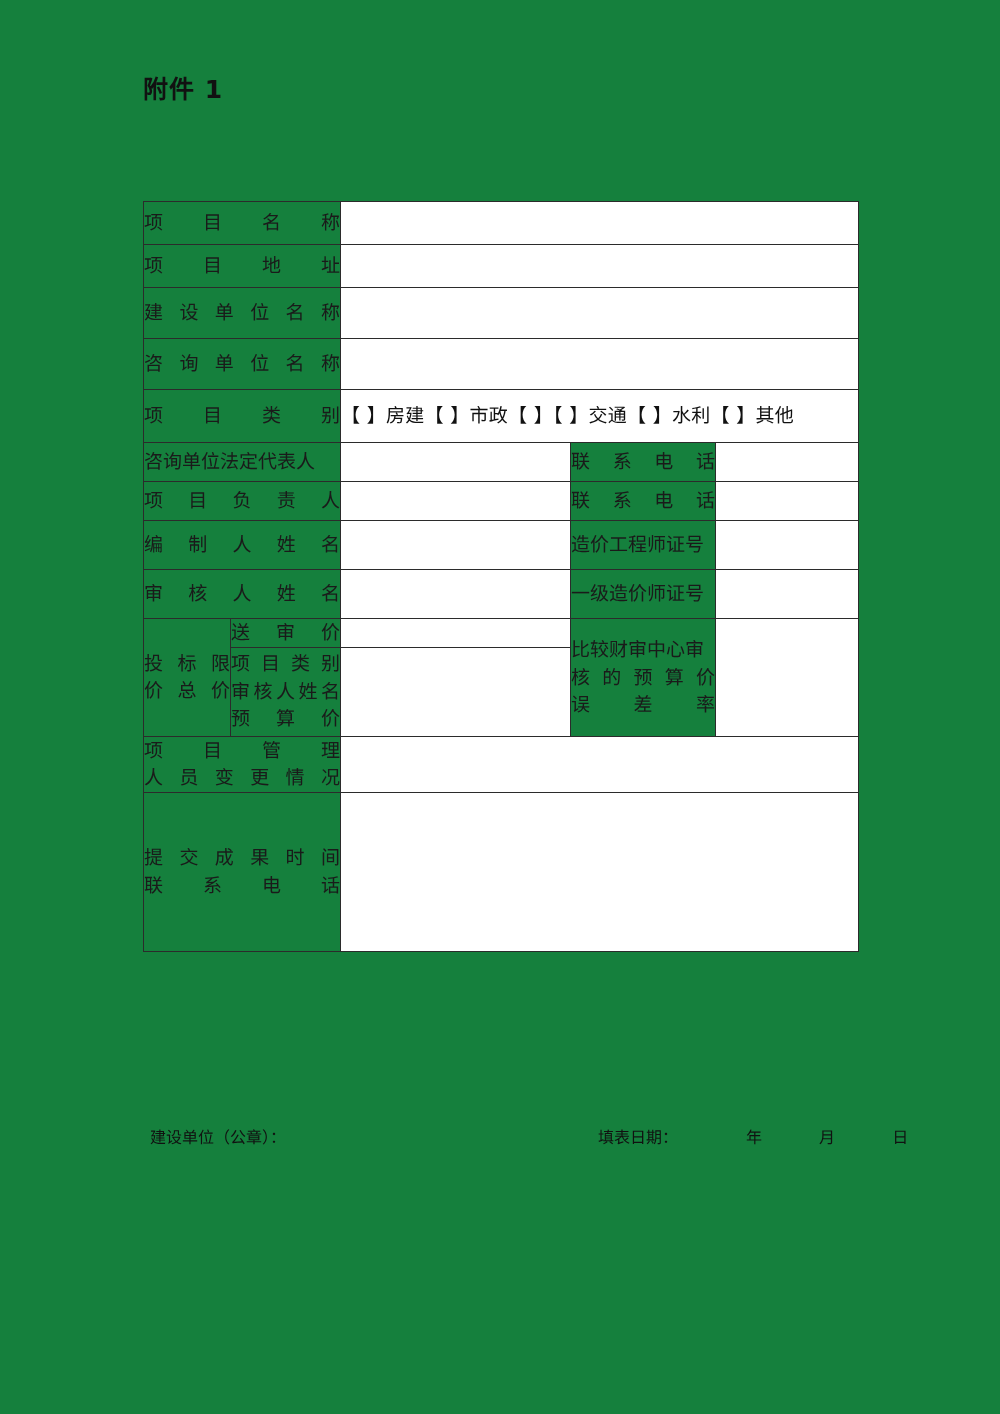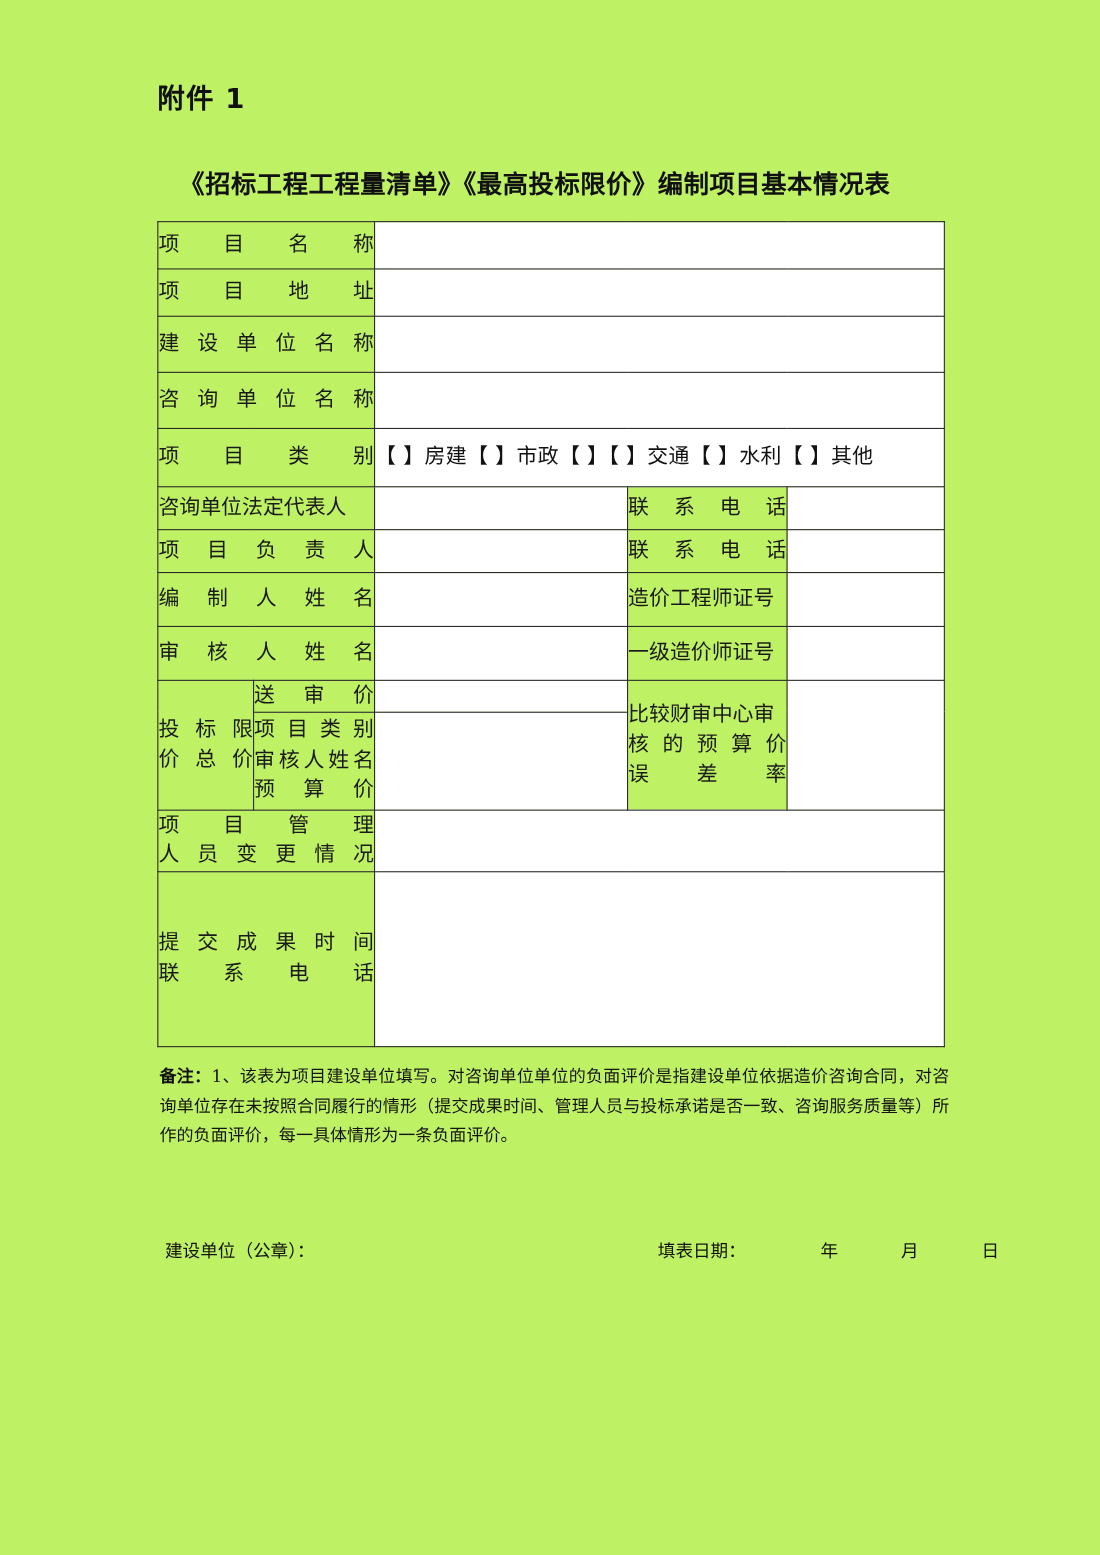--- a/index.html
+++ b/index.html
@@ -13,21 +13,21 @@
     height: 1414px;
     position: relative;
     font-family: "DejaVu Sans", "Liberation Sans", sans-serif;
     color: #111111;
     -webkit-font-smoothing: antialiased;
   }
 
   .page {
     position: absolute;
     inset: 0;
-    background: #bef264;
+    background: #15803d;
   }
 
   
   .attach-label {
     position: absolute;
     left: 143px;
     top: 76px;
     font-size: 25px;
     font-weight: 700;
     letter-spacing: 1px;
@@ -136,21 +136,20 @@
     letter-spacing: 26px;
   }
 </style>
 </head>
 <body>
 
 <div class="page">
 
   <div class="attach-label">附件 1</div>
 
-  <div class="doc-title">《招标工程工程量清单》《最高投标限价》编制项目基本情况表</div>
 
   <table class="form">
     <colgroup>
       <col style="width:87px">
       <col style="width:110px">
       <col style="width:230px">
       <col style="width:145px">
       <col style="width:143px">
     </colgroup>
     <tbody>
@@ -272,23 +271,20 @@
         <td class="lbl" colspan="2" style="height:158px">
           <span class="sp">提交成果时间</span>
           <span class="sp">联系电话</span>
         </td>
         <td class="val" colspan="3"></td>
       </tr>
 
     </tbody>
   </table>
 
-  <div class="remark">
-    <span class="rk-head">备注：</span><span>1、该表为项目建设单位填写。对咨询单位单位的负面评价是指建设单位依据造价咨询合同，对咨询单位存在未按照合同履行的情形（提交成果时间、管理人员与投标承诺是否一致、咨询服务质量等）所作的负面评价，每一具体情形为一条负面评价。</span>
-  </div>
 
   <div class="footer">
     <span class="f-left">建设单位（公章）：</span>
     <span class="f-right">填表日期：</span>
     <span class="f-ymd">年 月 日</span>
   </div>
 
 </div>
 
 </body></html>

